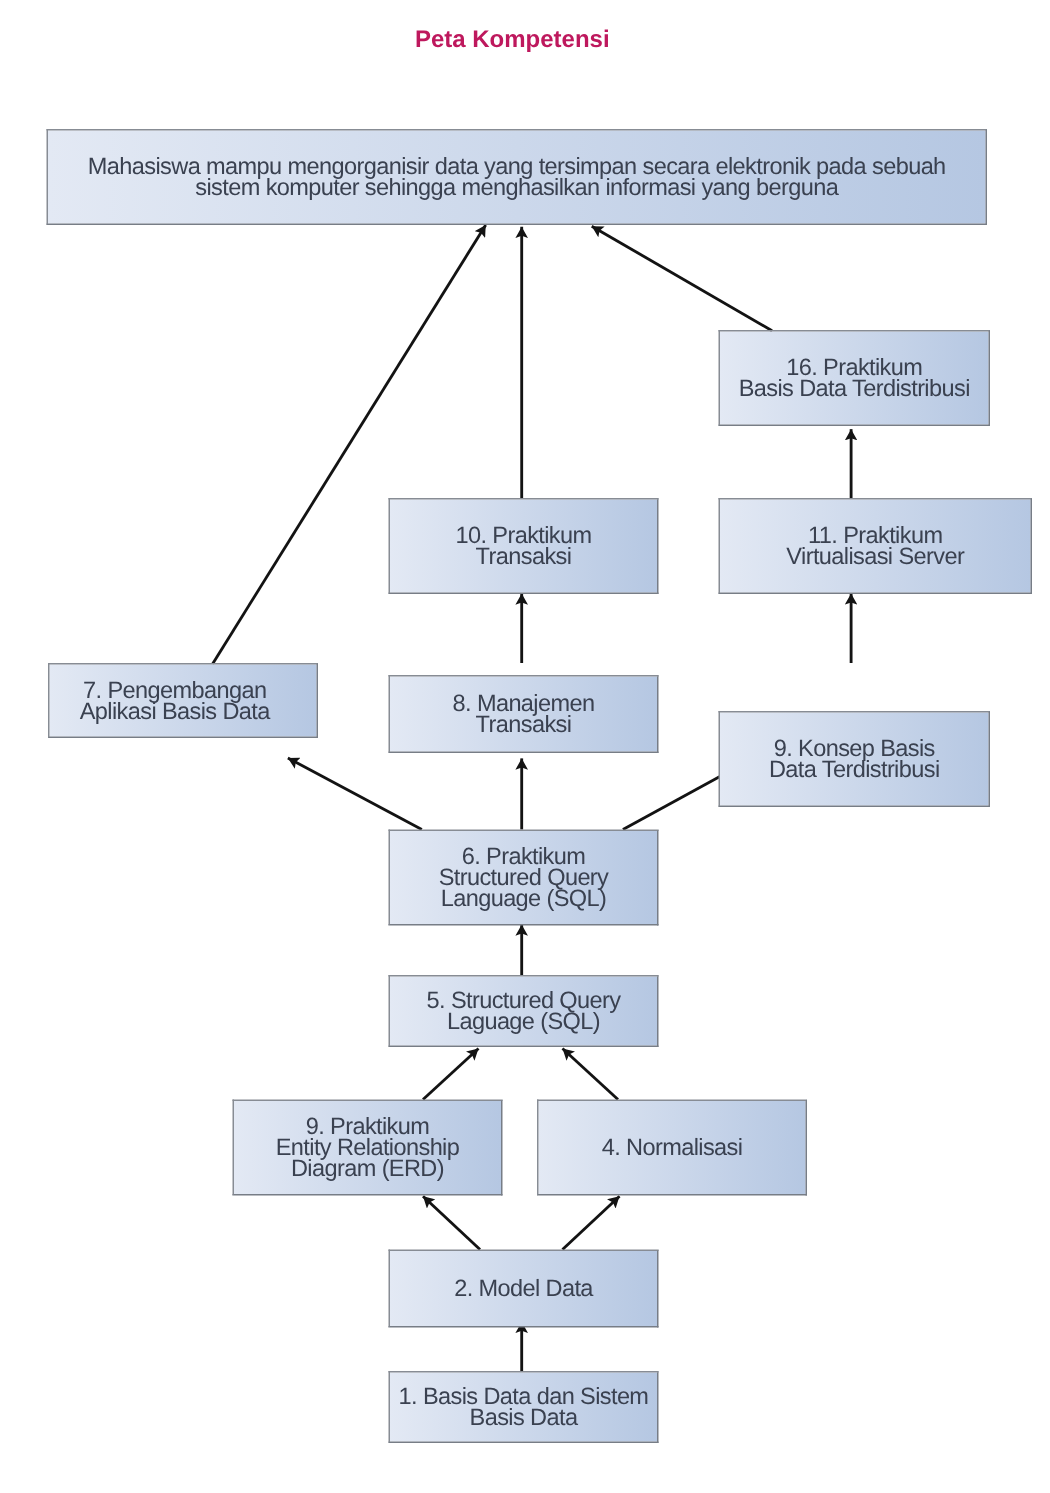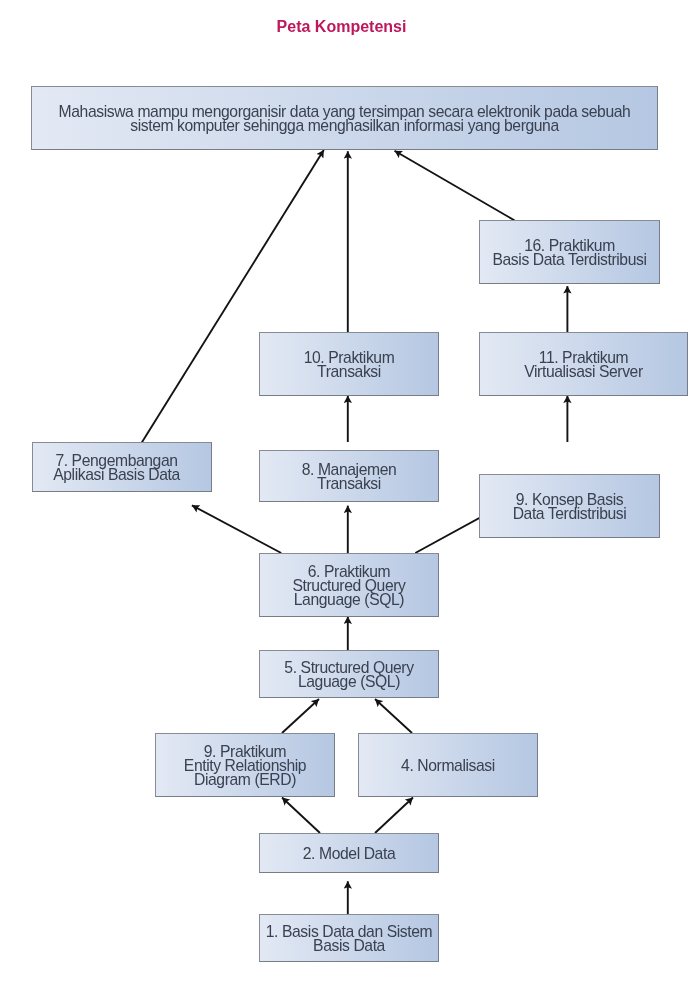--- a/index.html
+++ b/index.html
@@ -30,21 +30,21 @@
   #node-n12  { left:479px; top:220px; width:181px; height:64px; }
   #node-n10  { left:259px; top:332px; width:180px; height:64px; }
   #node-n11  { left:479px; top:332px; width:209px; height:64px; }
   #node-n7   { left:32px;  top:442px; width:180px; height:50px; padding-right:11px; }
   #node-n8   { left:259px; top:450px; width:180px; height:52px; }
   #node-n9   { left:479px; top:442px; width:181px; height:64px;margin-top:32px; }
   #node-n6   { left:259px; top:553px; width:180px; height:64px; }
   #node-n5   { left:259px; top:650px; width:180px; height:48px; }
   #node-n3   { left:155px; top:733px; width:180px; height:64px; }
   #node-n4   { left:358px; top:733px; width:180px; height:64px; }
-  #node-n2   { left:259px; top:833px; width:180px; height:40px; }
+  #node-n2   { left:259px; top:833px; width:180px; height:52px; }
   #node-n1   { left:259px; top:914px; width:180px; height:48px; }
 </style>
 </head>
 <body>
 
 <div id="stage">
 
   <div class="title" id="title-line1">Peta Kompetensi</div>
 
   <svg id="arrows" viewBox="0 0 700 995">

